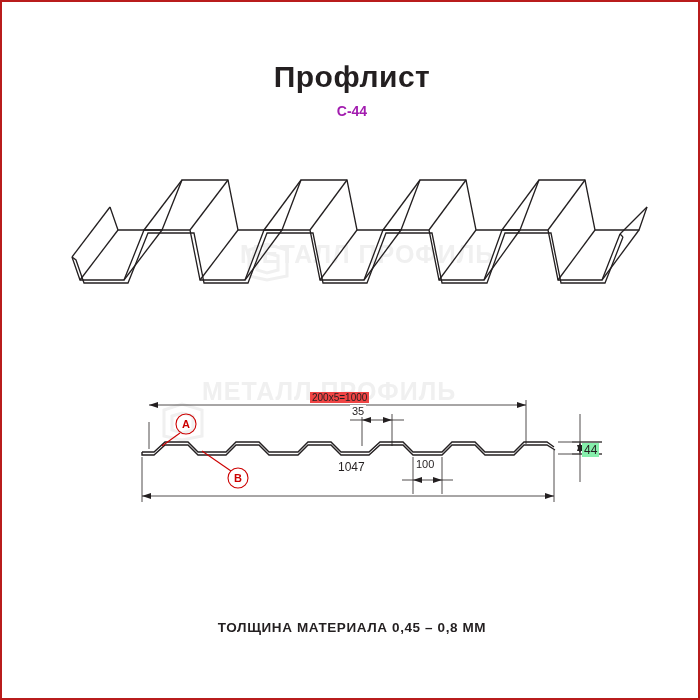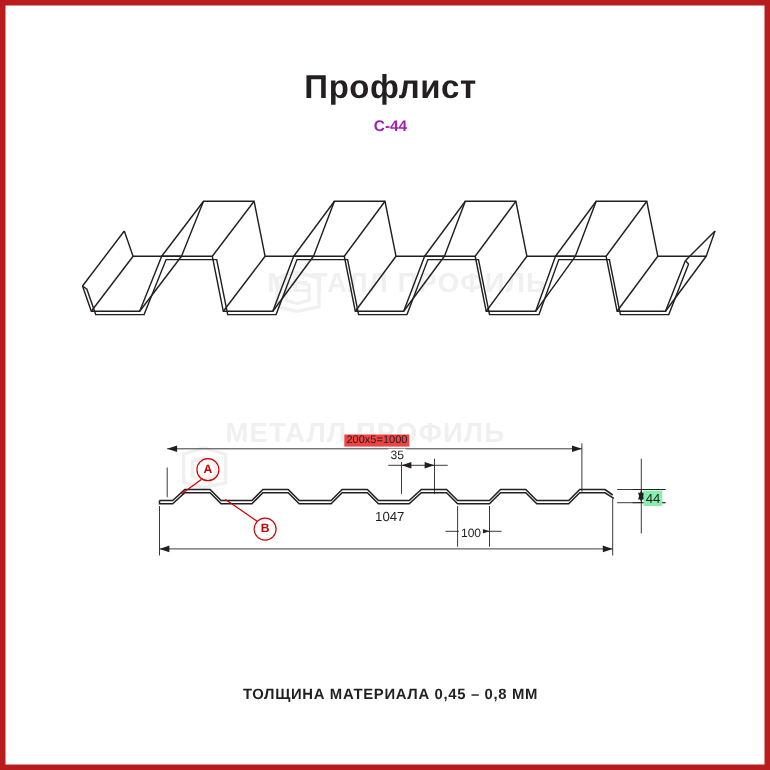--- a/index.html
+++ b/index.html
@@ -12,21 +12,21 @@
     background: #ffffff;
     font-family: "Liberation Sans", sans-serif;
     color: #231f20;
     overflow: hidden;
   }
   #page {
     position: relative;
     width: 700px;
     height: 700px;
     box-sizing: border-box;
-    border: 5px solid #b91c1c;
+    border: 2px solid #b91c1c;
   }
   .title {
     position: absolute;
     top: 58px;
     left: 0;
     width: 700px;
     text-align: center;
     font-size: 30px;
     font-weight: bold;
     letter-spacing: 0.5px;
@@ -209,21 +209,21 @@
       
       
       
       
     </g>
   </svg>
 
   <div style="position:absolute;left:308px;top:390px;font-size:10px;background:#ef4444;padding:0 2px;">200х5=1000</div>
   <div style="position:absolute;left:348px;top:403px;font-size:11px;background:#fff;padding:0 2px;">35</div>
   <div style="position:absolute;left:334px;top:458px;font-size:12px;background:#fff;padding:0 2px;">1047</div>
-  <div style="position:absolute;left:412px;top:474px;font-size:11px;background:#fff;padding:0 2px;">100</div>
+  <div style="position:absolute;left:412px;top:456px;font-size:11px;background:#fff;padding:0 2px;">100</div>
   <div style="position:absolute;left:580px;top:441px;font-size:12px;background:#86efac;padding:0 2px;">44</div>
 
   <div class="badge-label" style="left:180px;top:416px;">A</div>
   <div class="badge-label" style="left:232px;top:470px;">B</div>
 
   <div class="footer-note">ТОЛЩИНА МАТЕРИАЛА 0,45 – 0,8 ММ</div>
 
 </div>
 
 </body></html>

